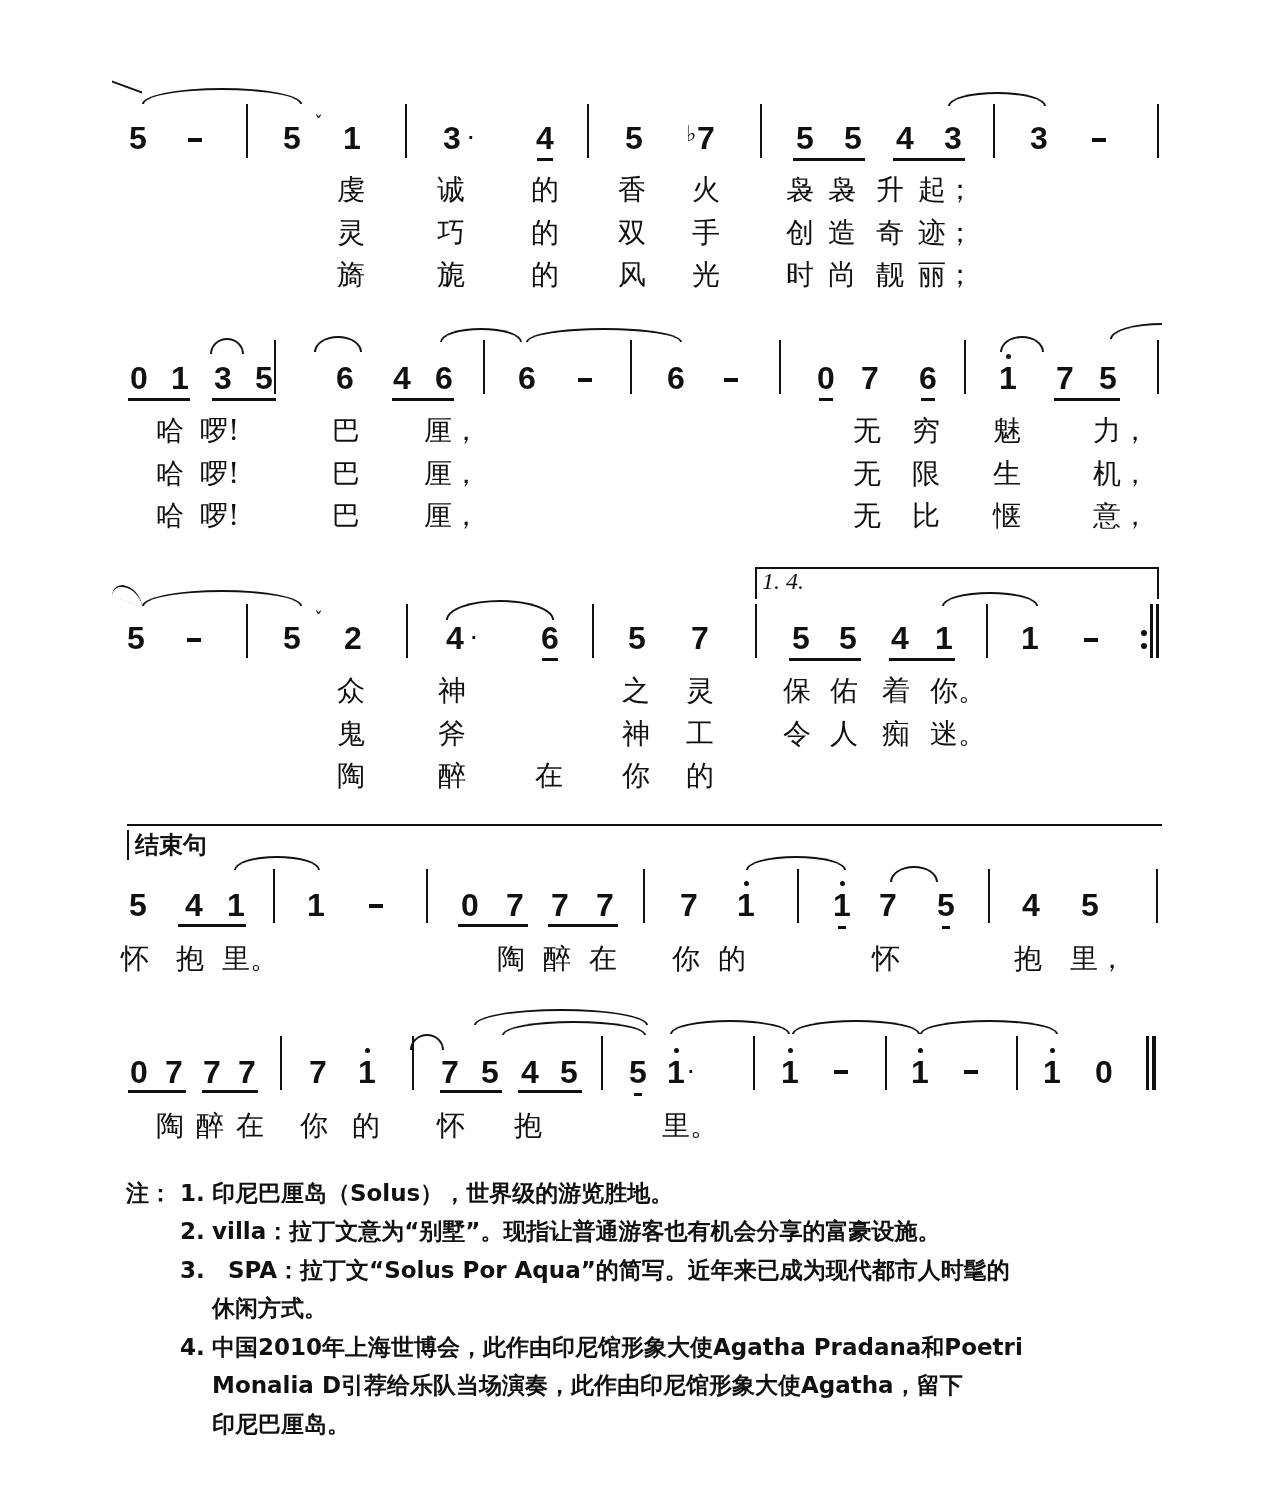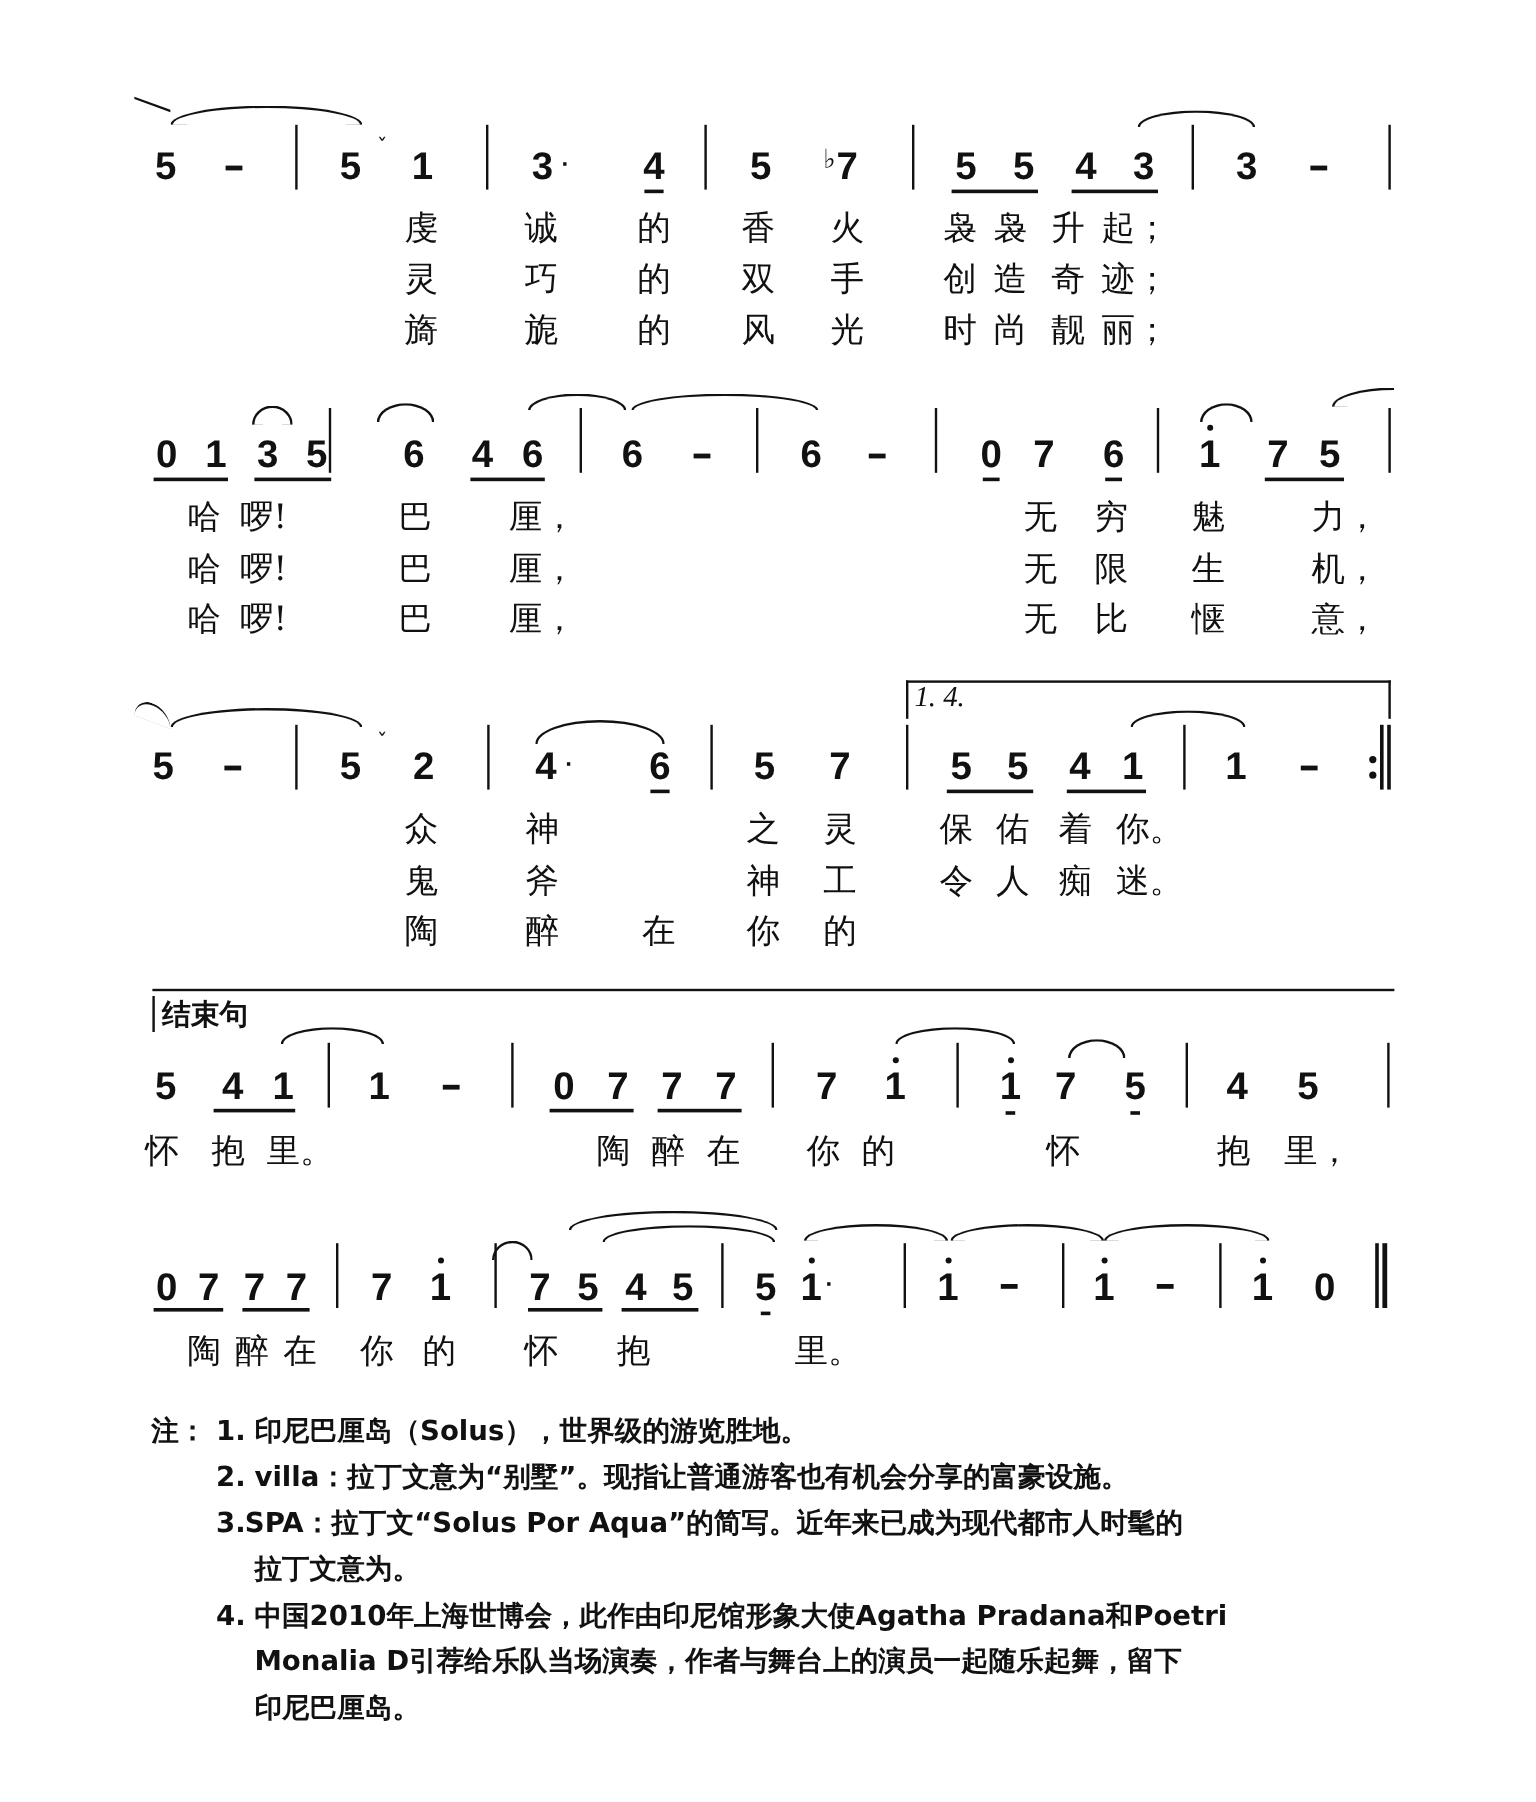--- a/index.html
+++ b/index.html
@@ -314,22 +314,22 @@
   <div>
     <div class="note-text" style="left:126px;top:1178px;">注：</div>
 
     <div class="note-text" style="left:180px;top:1178px;">1.</div>
     <div class="note-text" style="left:212px;top:1178px;">印尼巴厘岛（Solus），世界级的游览胜地。</div>
 
     <div class="note-text" style="left:180px;top:1216px;">2.</div>
     <div class="note-text" style="left:212px;top:1216px;">villa：拉丁文意为“别墅”。现指让普通游客也有机会分享的富豪设施。</div>
 
     <div class="note-text" style="left:180px;top:1255px;">3.</div>
-    <div class="note-text" style="left:204px;top:1255px;">SPA：拉丁文“Solus Por Aqua”的简写。近年来已成为现代都市人时髦的</div>
-    <div class="note-text" style="left:212px;top:1293px;">拉丁文意为。</div>
+    <div class="note-text" style="left:228px;top:1255px;">SPA：拉丁文“Solus Por Aqua”的简写。近年来已成为现代都市人时髦的</div>
+    <div class="note-text" style="left:212px;top:1293px;">休闲方式。</div>
 
     <div class="note-text" style="left:180px;top:1332px;">4.</div>
     <div class="note-text" style="left:212px;top:1332px;">中国2010年上海世博会，此作由印尼馆形象大使Agatha Pradana和Poetri</div>
-    <div class="note-text" style="left:212px;top:1370px;">Monalia D引荐给乐队当场演奏，作者与舞台上的演员一起随乐起舞，留下</div>
+    <div class="note-text" style="left:212px;top:1370px;">Monalia D引荐给乐队当场演奏，此作由印尼馆形象大使Agatha，留下</div>
     <div class="note-text" style="left:212px;top:1409px;">印尼巴厘岛。</div>
   </div>
 
 </div>
 
 </body></html>

